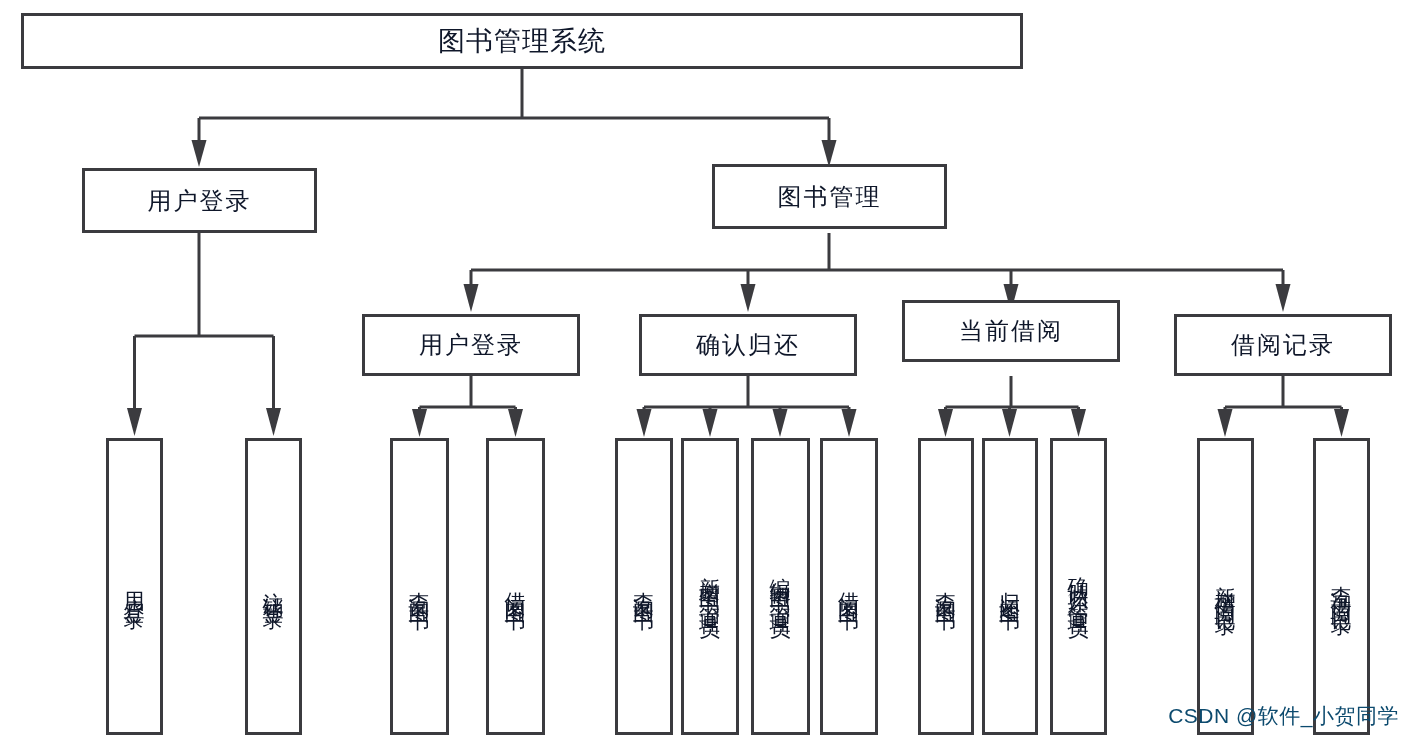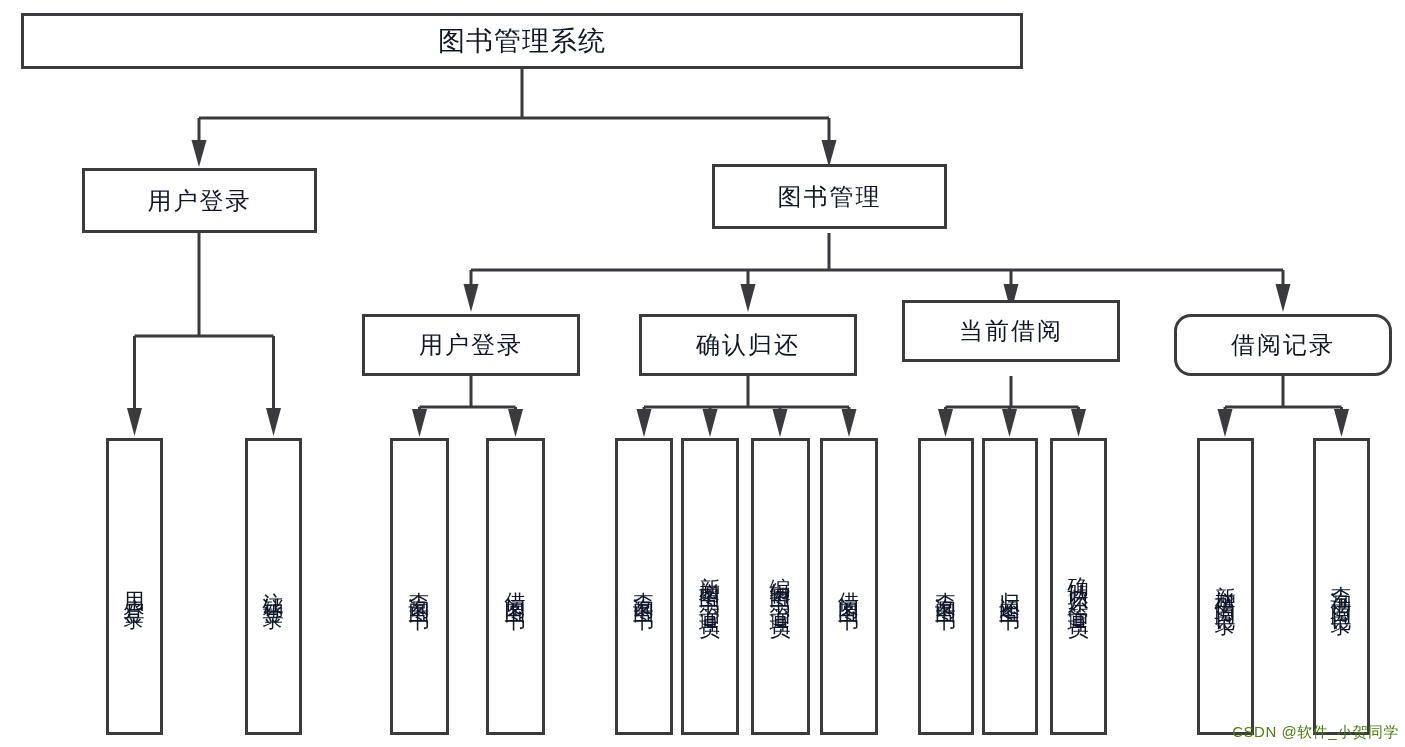--- a/index.html
+++ b/index.html
@@ -26,23 +26,23 @@
   .node.root{font-size:27px;letter-spacing:1px;}
   .node.leaf{
     writing-mode:vertical-rl;
     text-orientation:mixed;
     font-size:21px;
     letter-spacing:6px;
     line-height:1;
   }
   .watermark{
     position:absolute;
-    right:6px;bottom:5px;
-    font-size:15px;
-    color:#4d7c0f;
+    right:6px;bottom:17px;
+    font-size:21px;
+    color:#0c4a6e;
     z-index:3;
     letter-spacing:0.5px;
     white-space:nowrap;
   }
 </style>
 </head>
 <body>
 
 <div class="canvas">
 
@@ -87,21 +87,21 @@
   </svg>
 
   <div class="node root" style="left:21px;top:13px;width:1002px;height:56px;">图书管理系统</div>
 
   <div class="node" style="left:82px;top:168px;width:235px;height:65px;">用户登录</div>
   <div class="node" style="left:712px;top:164px;width:235px;height:65px;">图书管理</div>
 
   <div class="node" style="left:362px;top:314px;width:218px;height:62px;">用户登录</div>
   <div class="node" style="left:639px;top:314px;width:218px;height:62px;">确认归还</div>
   <div class="node" style="left:902px;top:300px;width:218px;height:62px;">当前借阅</div>
-  <div class="node" style="left:1174px;top:314px;width:218px;height:62px;border-radius:17px;">借阅记录</div>
+  <div class="node" style="left:1174px;top:314px;width:218px;height:62px;">借阅记录</div>
 
   <div class="node leaf" style="left:106px;top:438px;width:57px;height:297px;">用户登录</div>
   <div class="node leaf" style="left:245px;top:438px;width:57px;height:297px;">注销登录</div>
 
   <div class="node leaf" style="left:390px;top:438px;width:59px;height:297px;">查询图书</div>
   <div class="node leaf" style="left:486px;top:438px;width:59px;height:297px;">借阅图书</div>
 
   <div class="node leaf" style="left:615px;top:438px;width:58px;height:297px;">查询图书</div>
   <div class="node leaf" style="left:681px;top:438px;width:58px;height:297px;">新增图书（管理员）</div>
   <div class="node leaf" style="left:751px;top:438px;width:59px;height:297px;">编辑图书（管理员）</div>

